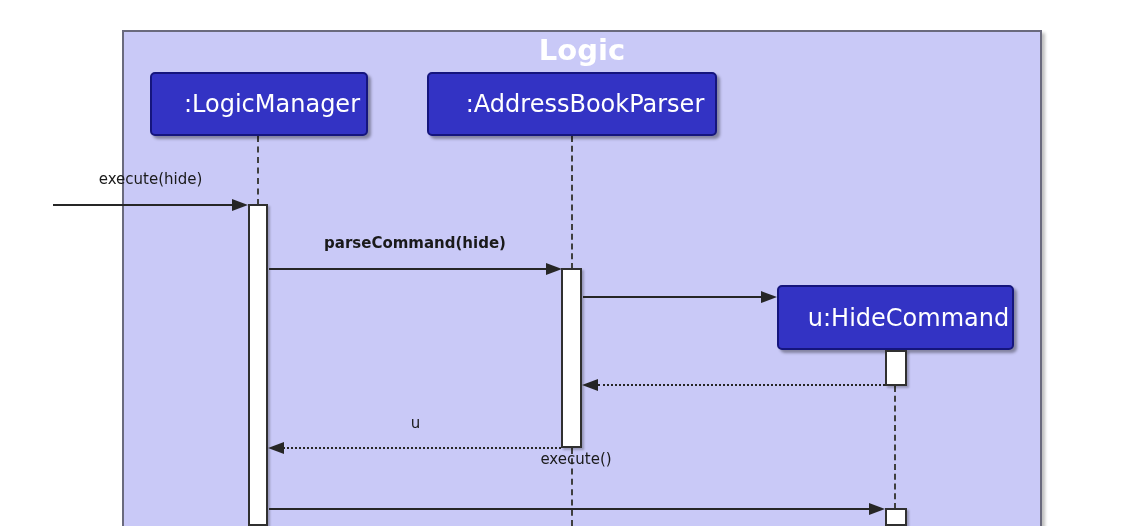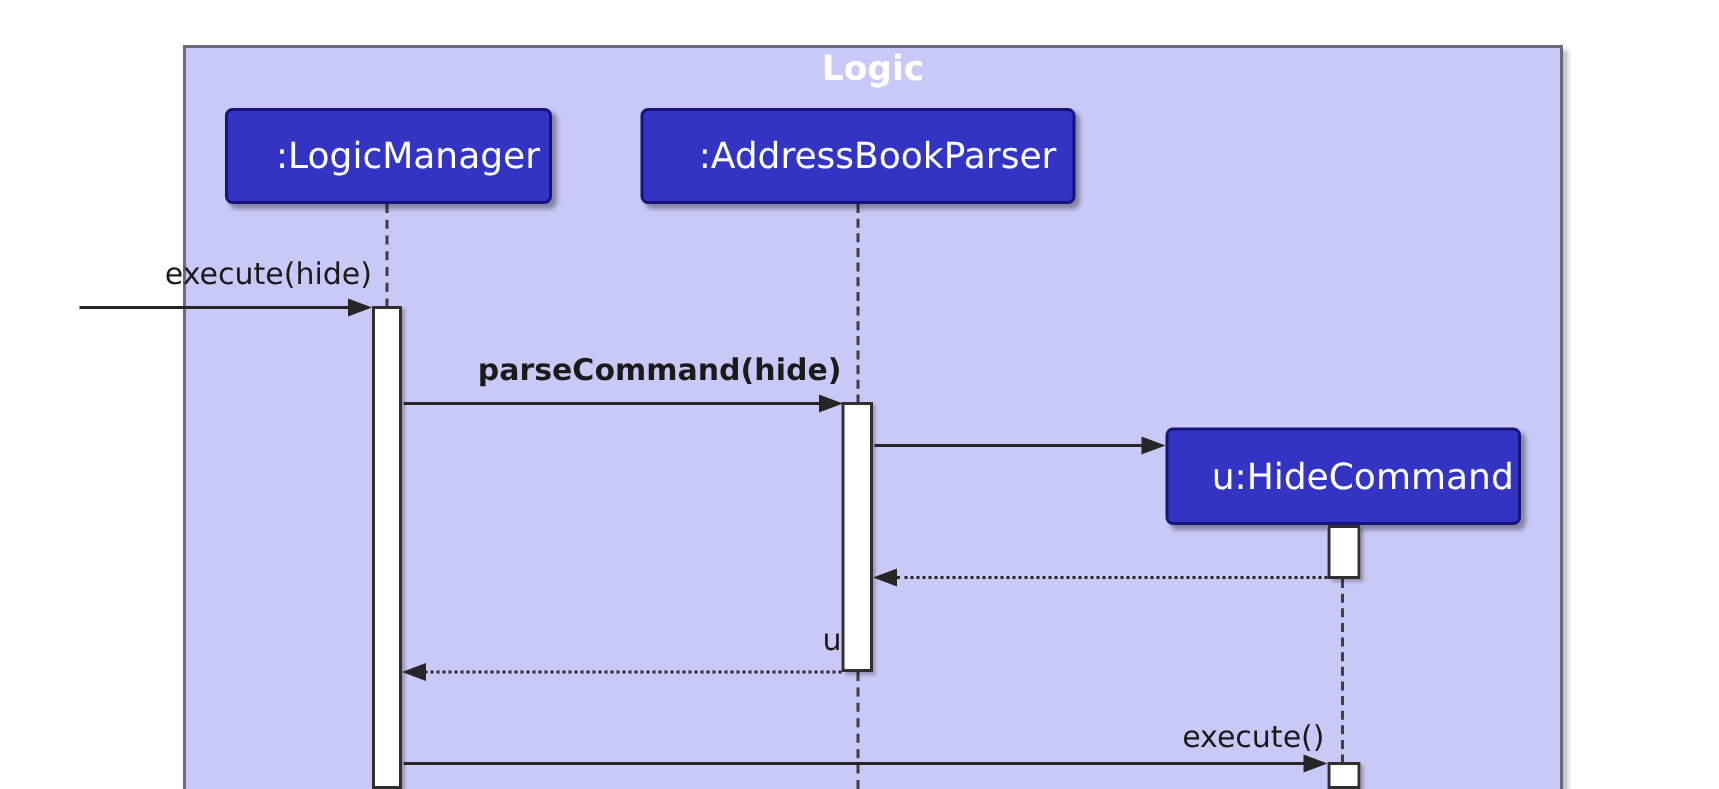--- a/index.html
+++ b/index.html
@@ -35,21 +35,21 @@
     background: var(--frame_fill);
     border: 2px solid var(--frame_border);
     box-shadow: 3px 3px 3px rgba(0,0,0,0.25);
   }
   .frame-title {
     position: absolute;
     left: 122px; top: 33px;
     width: 920px;
     text-align: center;
     font-weight: bold;
-    font-size: 23px;
+    font-size: 29px;
     color: var(--frame_title);
   }
   .participant {
     position: absolute;
     background: var(--participant_fill);
     border: 2px solid var(--participant_border);
     border-radius: 5px;
     color: var(--participant_text);
     font-size: 24px;
     display: flex;
@@ -81,22 +81,22 @@
   .arrow-right, .arrow-left {
     position: absolute;
     width: 0; height: 0;
     border-top: 6px solid transparent;
     border-bottom: 6px solid transparent;
   }
   .arrow-right { border-left: 16px solid var(--message_line); }
   .arrow-left  { border-right: 16px solid var(--message_line); }
   .msg-label {
     position: absolute;
-    text-align: right;
-    font-size: 20px;
+    text-align: center;
+    font-size: 15px;
     color: var(--message_text);
     white-space: nowrap;
   }
 </style>
 </head>
 <body>
 
 <div class="canvas">
 
   <div class="frame"></div>
@@ -133,17 +133,17 @@
   <div class="msg-line" style="left:583px; top:296px; width:179px;"></div>
   <div class="arrow-right" style="left:761px; top:291px;"></div>
 
   <div class="msg-line dotted" style="left:598px; top:384px; width:287px;"></div>
   <div class="arrow-left" style="left:582px; top:379px;"></div>
 
   <div class="msg-label" style="left:270px; top:414px; width:291px;">u</div>
   <div class="msg-line dotted" style="left:283px; top:447px; width:278px;"></div>
   <div class="arrow-left" style="left:268px; top:442px;"></div>
 
-  <div class="msg-label" style="left:269px; top:479px; width:614px;">execute()</div>
+  <div class="msg-label" style="left:269px; top:450px; width:614px;">execute()</div>
   <div class="msg-line" style="left:269px; top:508px; width:601px;"></div>
   <div class="arrow-right" style="left:869px; top:503px;"></div>
 
 </div>
 
 </body></html>

